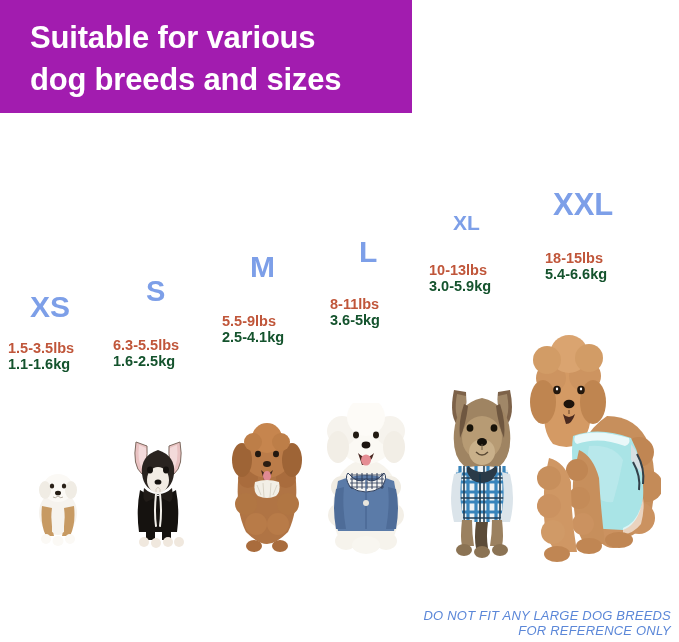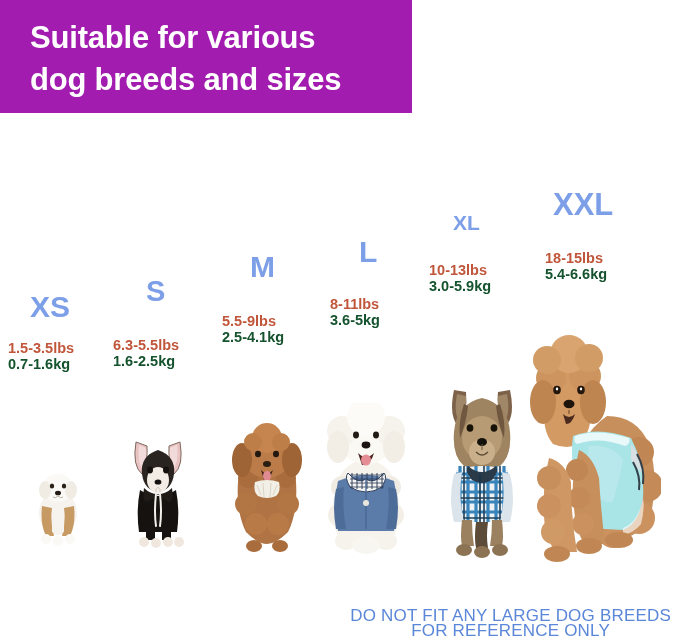--- a/index.html
+++ b/index.html
@@ -98,43 +98,44 @@
     position: absolute;
     bottom: 0;
   }
   .dog svg { display: block; }
 
   
   #disclaimer {
     position: absolute;
     right: 8px;
     bottom: 4px;
-    text-align: center;
+    text-align: right;
     color: #5b87d8;
-    font-size: 17px;
+    font-size: 13px;
     line-height: 15px;
     letter-spacing: 0.2px;
+    font-style: italic;
   }
   #disclaimer span { display: block; white-space: nowrap; }
 </style>
 </head>
 <body>
 
 <div id="page">
 
   <div id="banner">
     <div id="banner-text">Suitable for various
 dog breeds and sizes</div>
   </div>
 
   <div class="size-block" id="sb-xs">
     <div class="size-letter">XS</div>
     <div class="weights">
       <span class="w-lbs">1.5-3.5lbs</span>
-      <span class="w-kg">0.7-1.6kg</span>
+      <span class="w-kg">1.1-1.6kg</span>
     </div>
   </div>
 
   <div class="size-block" id="sb-s">
     <div class="size-letter">S</div>
     <div class="weights">
       <span class="w-lbs">6.3-5.5lbs</span>
       <span class="w-kg">1.6-2.5kg</span>
     </div>
   </div>

